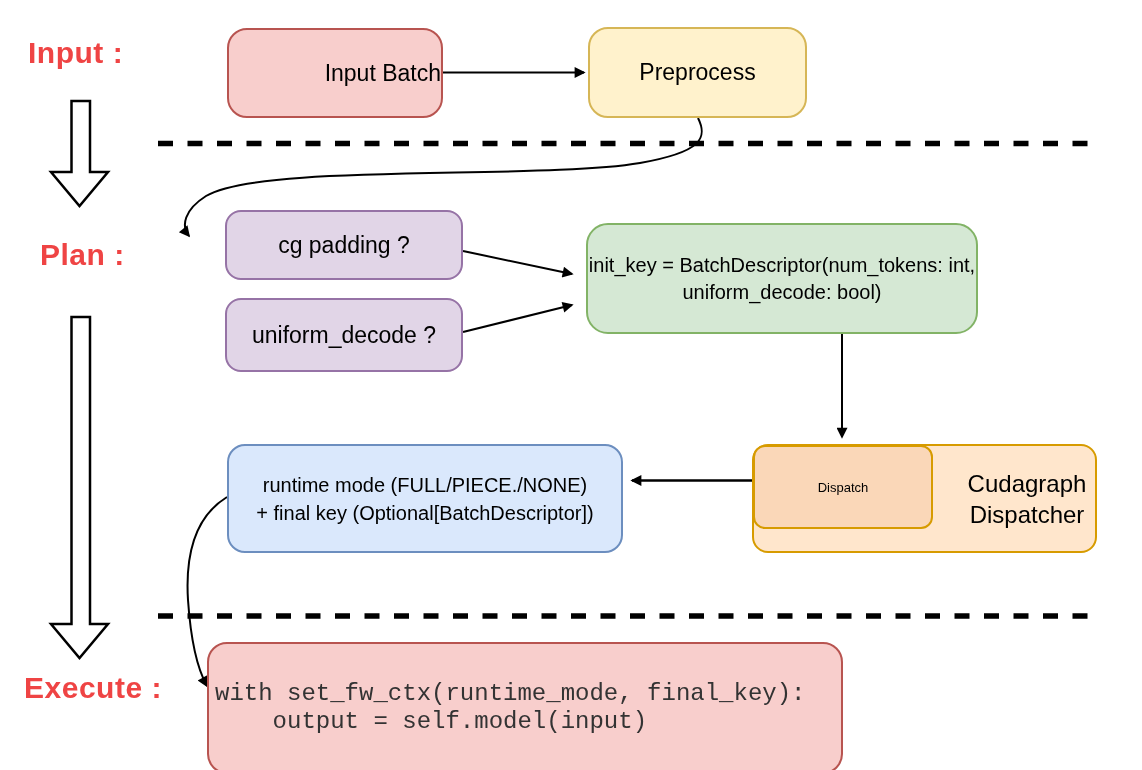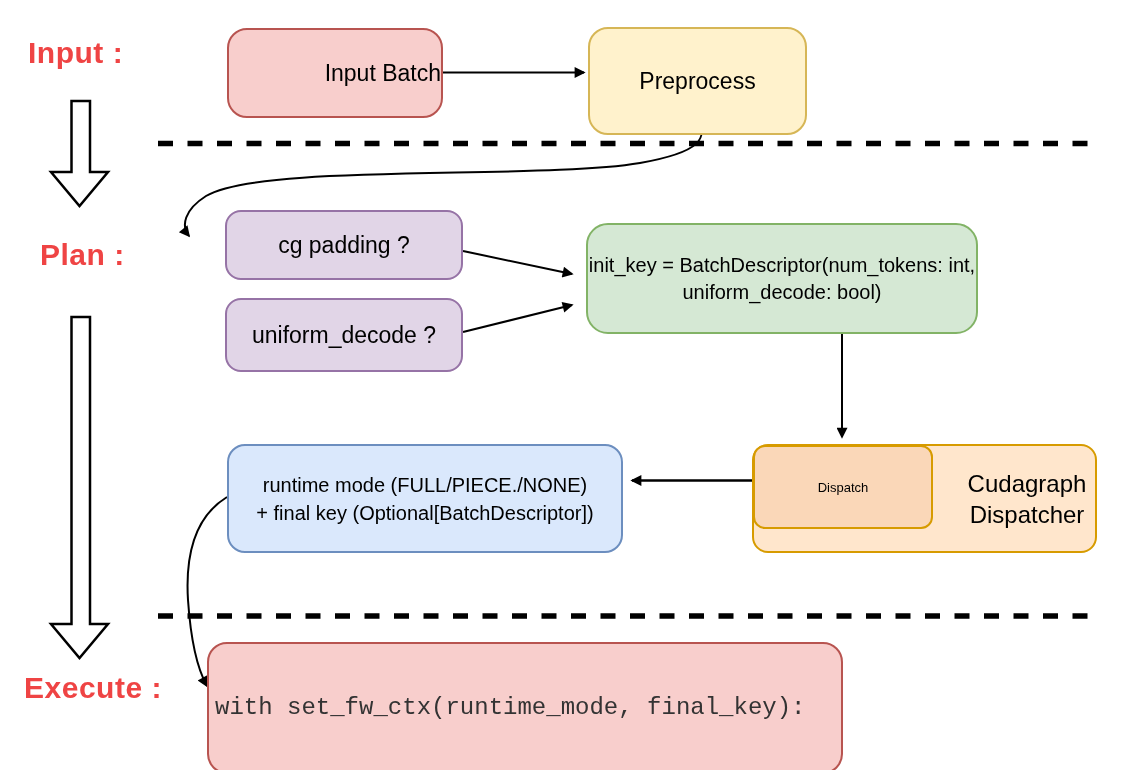--- a/index.html
+++ b/index.html
@@ -23,21 +23,21 @@
 
   .n-red    { background:#f8cecc; border-color:#b85450; border-radius:20px;justify-content:flex-end; }
   .n-yellow { background:#fff2cc; border-color:#d6b656; border-radius:20px; }
   .n-purple { background:#e1d5e7; border-color:#9673a6; border-radius:16px; }
   .n-green  { background:#d5e8d4; border-color:#82b366; border-radius:22px; }
   .n-blue   { background:#dae8fc; border-color:#6c8ebf; border-radius:18px; }
   .n-orange-outer { background:#ffe6cc; border-color:#d79b00; border-radius:16px; }
   .n-orange-inner { background:#fad7b8; border-color:#d79b00; border-radius:12px; }
 
   #node-input-batch    { left:227px; top:28px;  width:216px; height:90px;  font-size:23px; }
-  #node-preprocess     { left:588px; top:27px;  width:219px; height:108px;  font-size:23px; }
+  #node-preprocess     { left:588px; top:27px;  width:219px; height:91px;  font-size:23px; }
   #node-cg-padding     { left:225px; top:210px; width:238px; height:70px;  font-size:23px; }
   #node-uniform-decode { left:225px; top:298px; width:238px; height:74px;  font-size:23px; }
   #node-init-key       { left:586px; top:223px; width:392px; height:111px; font-size:20px; line-height:27px; }
   #node-runtime-mode   { left:227px; top:444px; width:396px; height:109px; font-size:20px; line-height:28px; }
   #node-cudagraph      { left:752px; top:444px; width:345px; height:109px; }
   #node-dispatch       { left:753px; top:445px; width:180px; height:84px;  font-size:13px; }
   #cudagraph-caption   {
     position:absolute; left:945px; top:444px; width:164px; height:109px;
     display:flex; flex-direction:column; align-items:center; justify-content:center;
     font-size:24px; line-height:31px; color:#000; text-align:center;
@@ -116,16 +116,17 @@
   <div id="node-runtime-mode" class="node n-blue">
     <div class="lines">
       <span>runtime mode (FULL/PIECE./NONE)</span>
       <span>+ final key (Optional[BatchDescriptor])</span>
     </div>
   </div>
 
   <div id="node-execute-code" class="node n-red">
     <div class="lines">
       <span>with set_fw_ctx(runtime_mode, final_key):</span>
+      <span>    output = self.model(input)</span>
     </div>
   </div>
 
 </div>
 
 </body></html>

